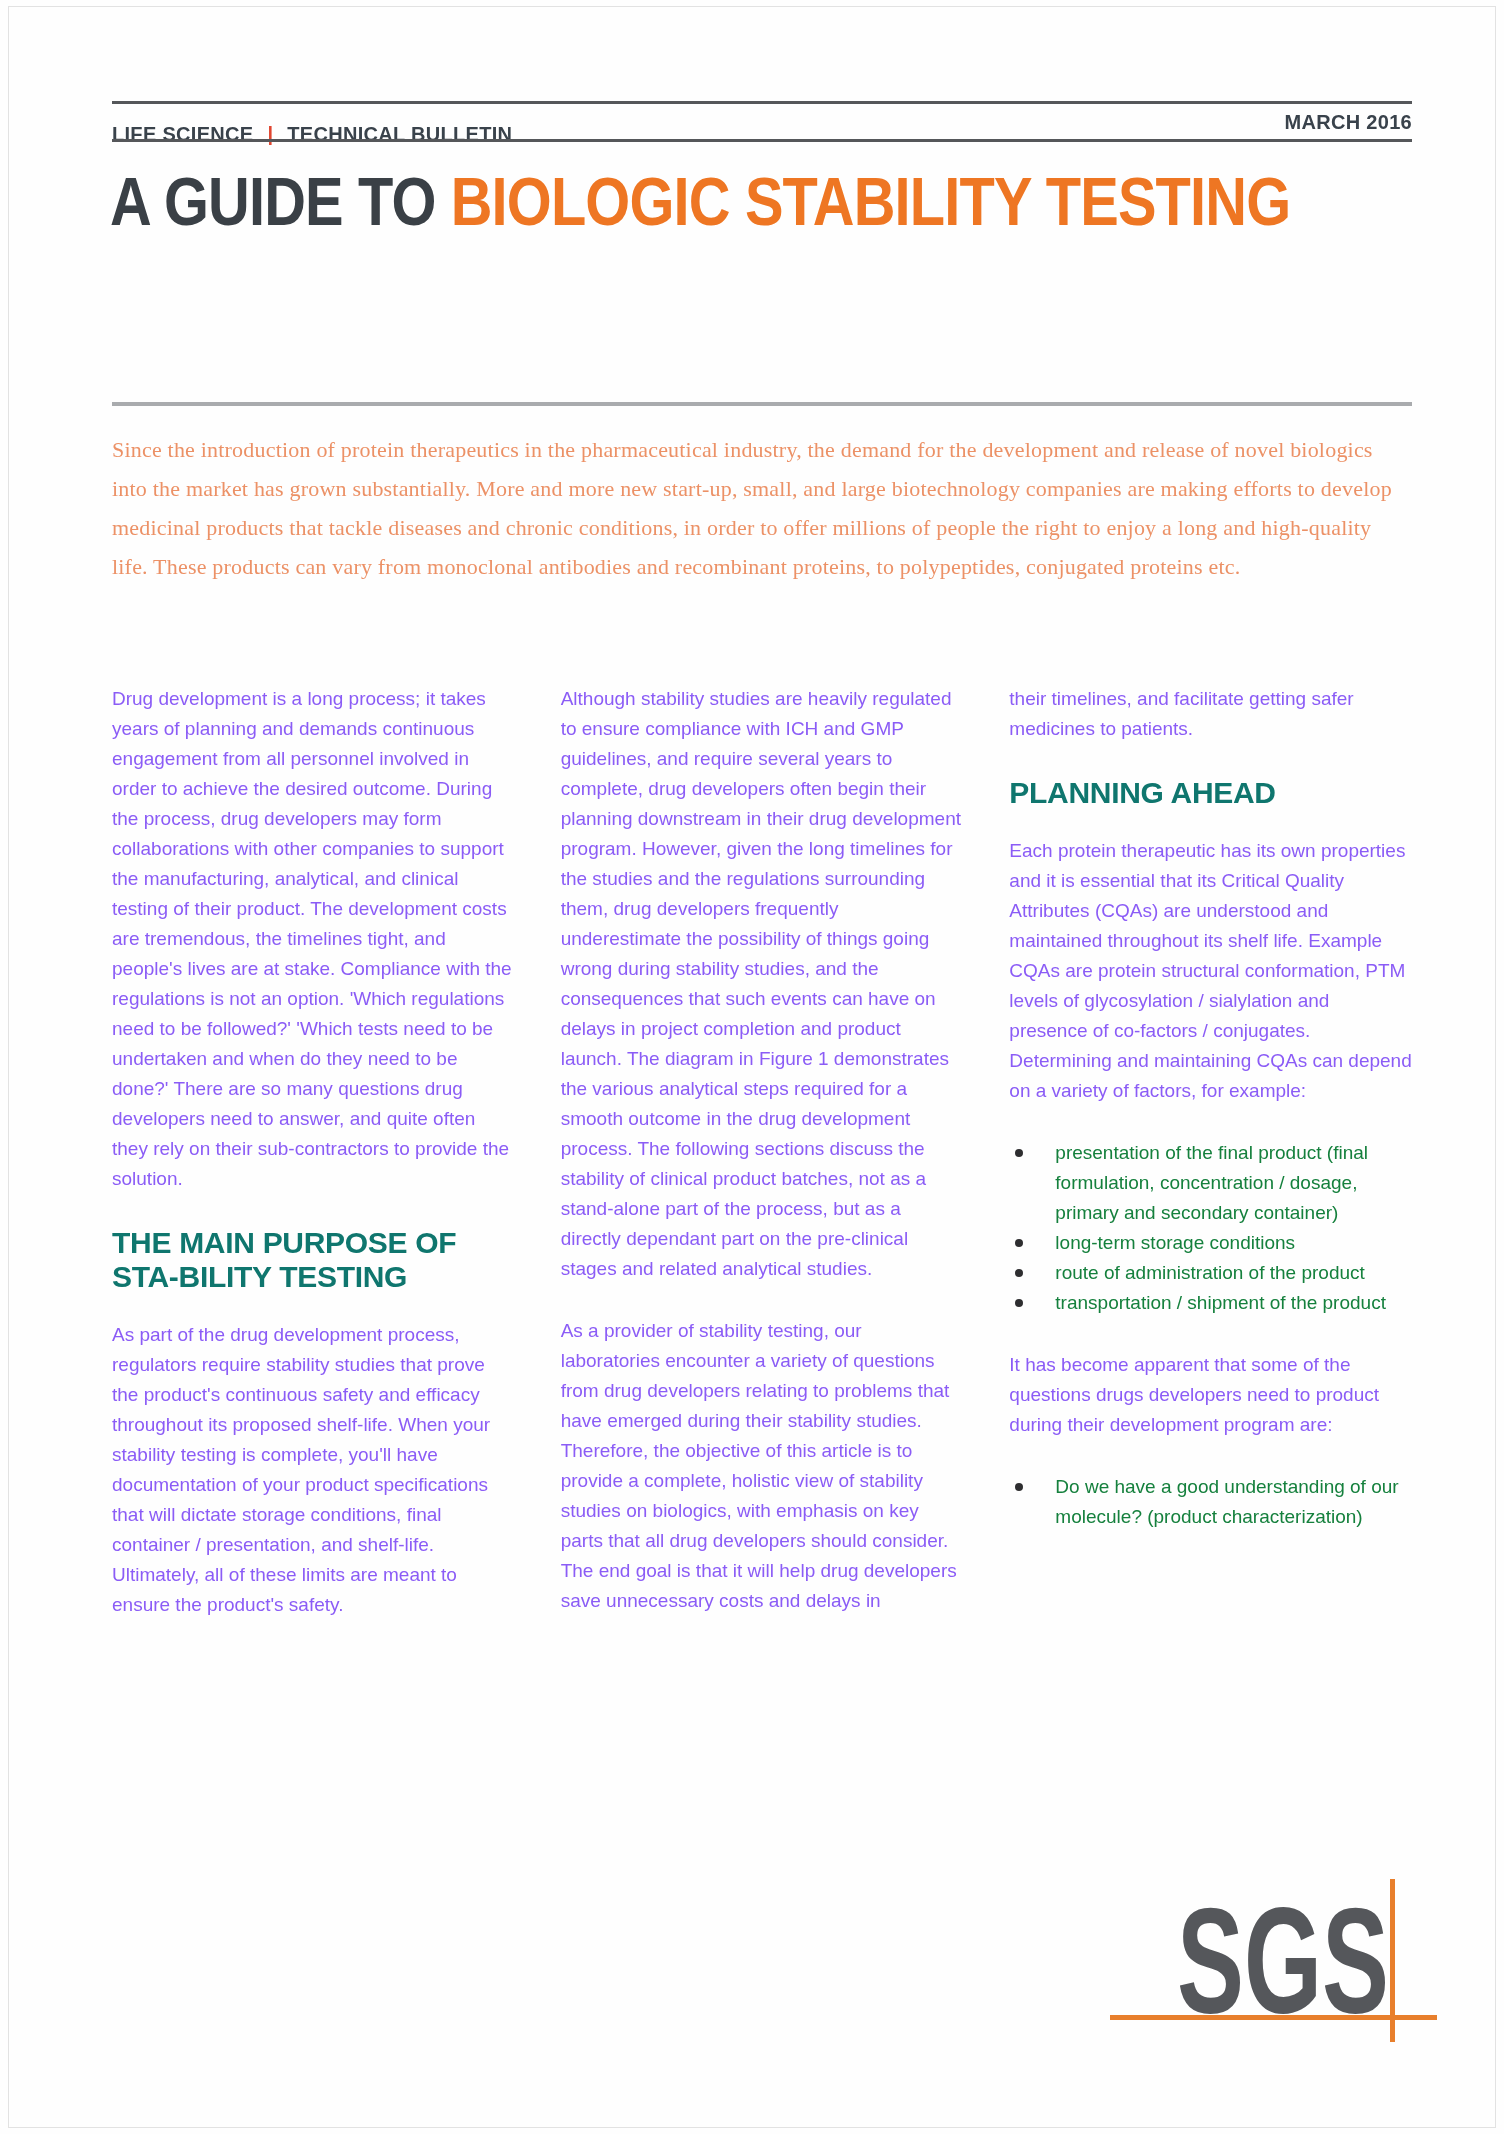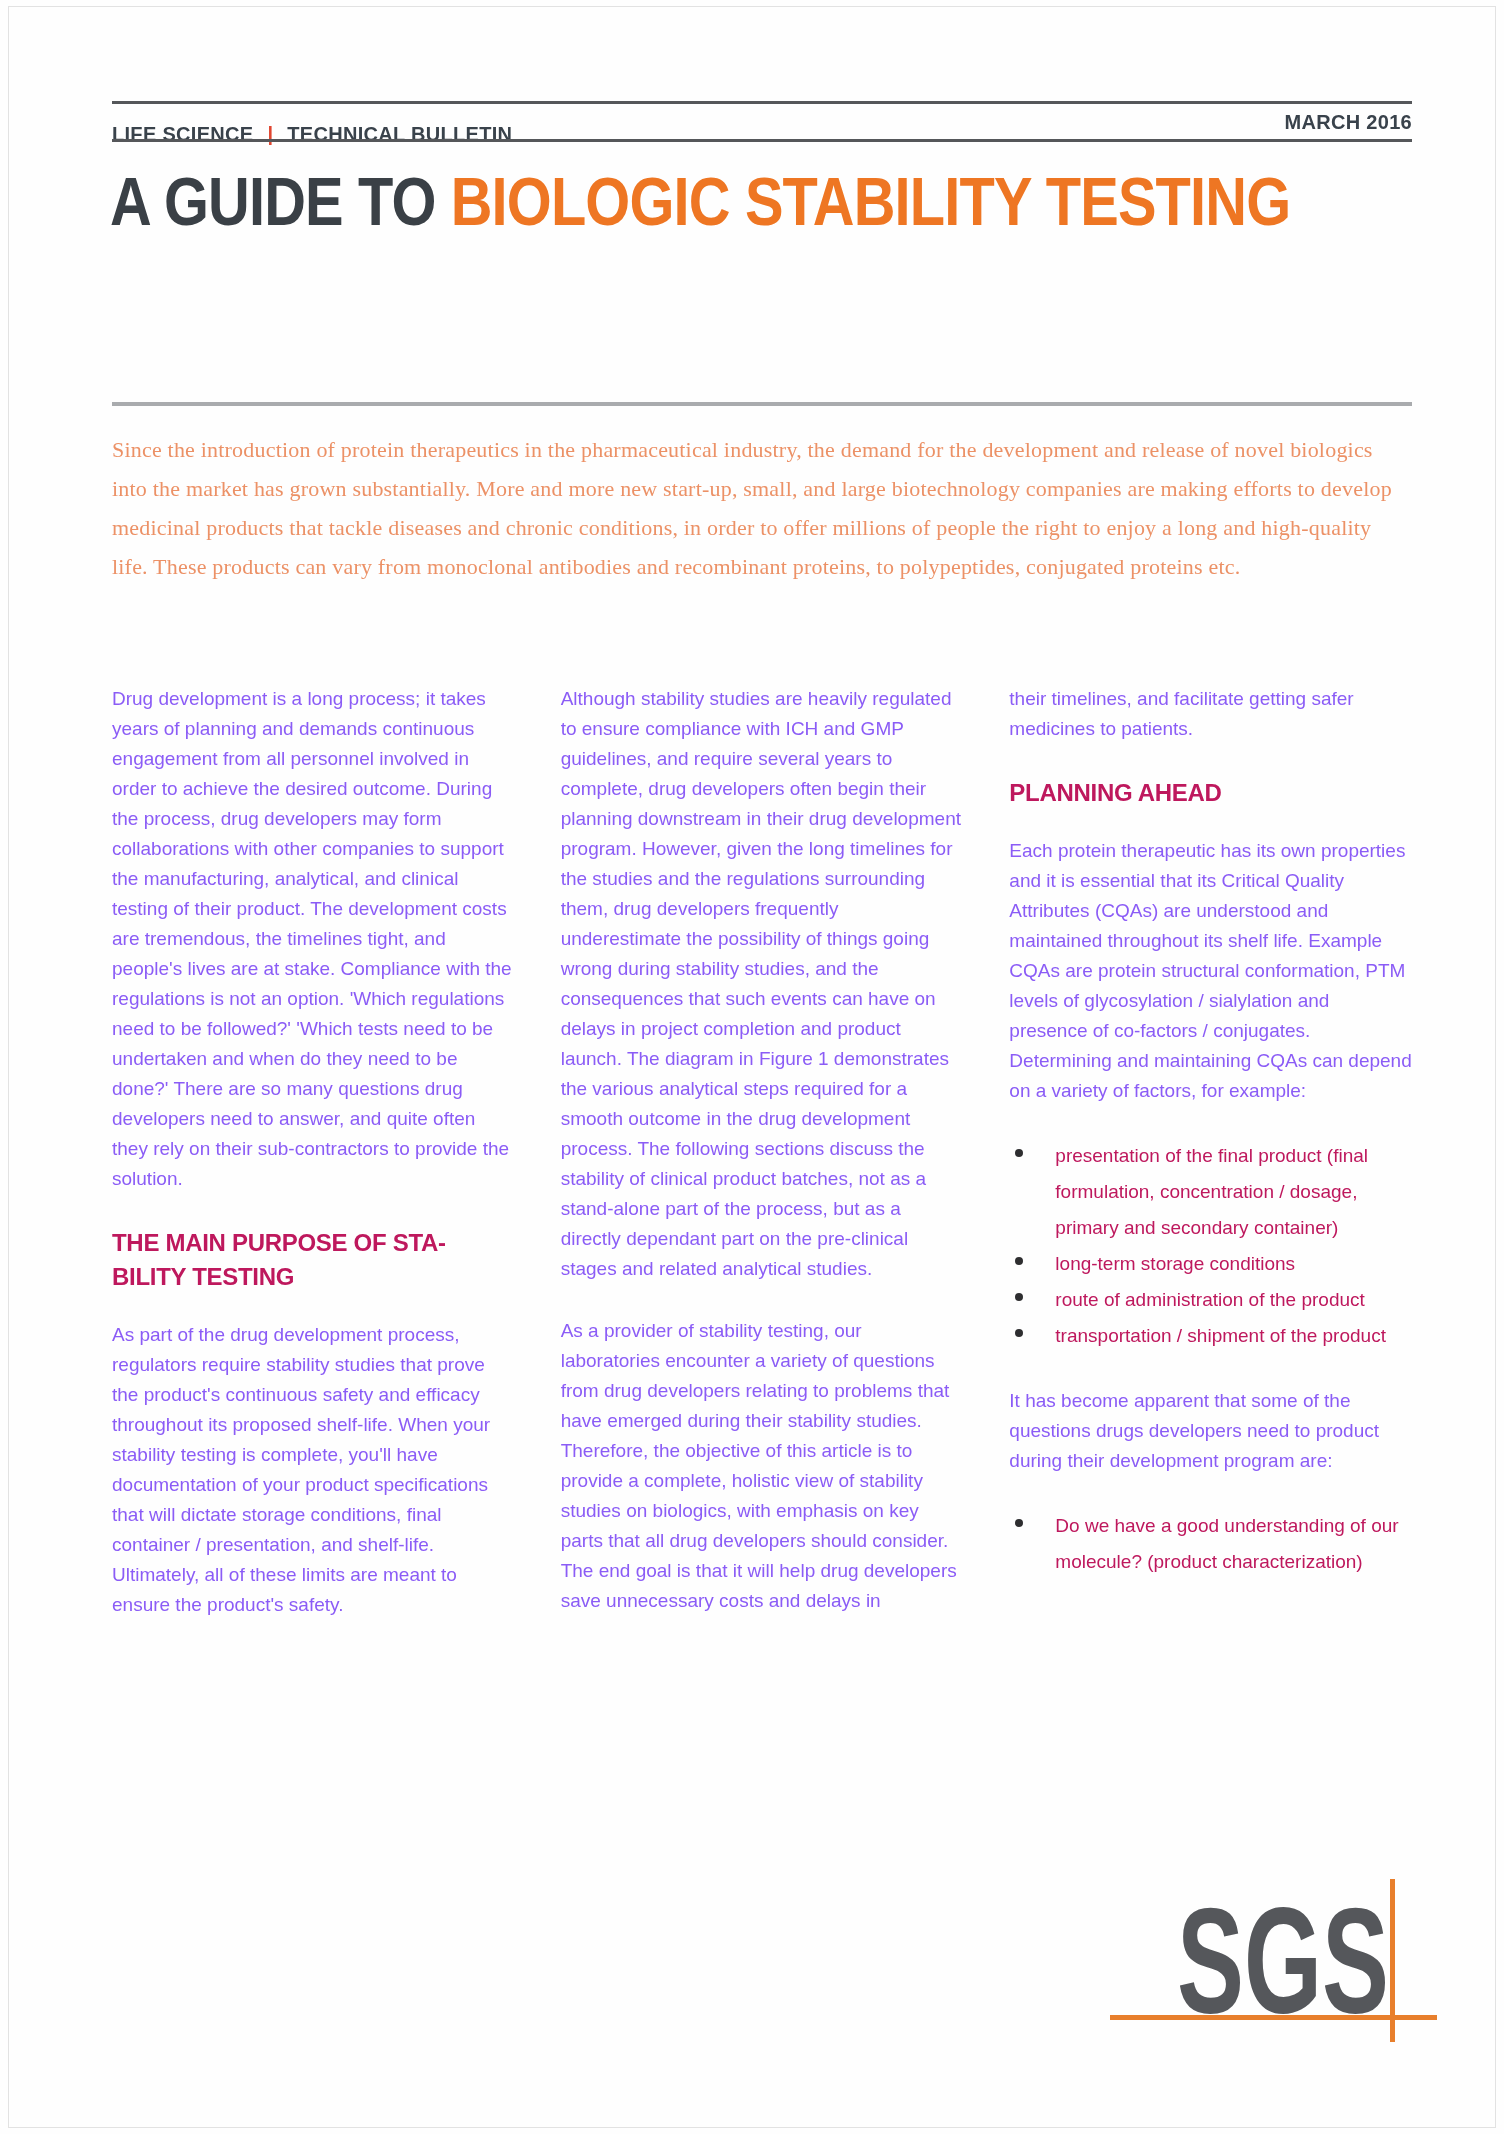--- a/index.html
+++ b/index.html
@@ -33,26 +33,26 @@
     position:absolute;left:112px;top:430px;width:1298px;margin:0;
     font-size:22px;line-height:39px;color:#ec9166;letter-spacing:.2px;font-family:Liberation Serif, serif;
   }
   .columns{
     position:absolute;left:112px;top:684px;width:1300px;
     display:flex;gap:46px;
   }
   .col{flex:1;min-width:0;}
   .col p{margin:0 0 32px 0;font-size:19px;line-height:30px;color:#8b5cf6;}
   .col h2{
-    margin:14px 0 26px 0;font-size:24px;line-height:34px;
-    font-weight:bold;color:#be185d;letter-spacing:-.3px;
+    margin:14px 0 26px 0;font-size:30px;line-height:34px;
+    font-weight:bold;color:#0f766e;letter-spacing:-.3px;
   }
   .col ul{list-style:none;margin:2px 0 32px 0;padding:0;}
   .col li{
-    position:relative;padding-left:46px;font-size:19px;line-height:36px;color:#be185d;
+    position:relative;padding-left:46px;font-size:19px;line-height:30px;color:#15803d;
   }
   .col li::before{
     content:"";position:absolute;left:6px;top:11px;width:8px;height:8px;
     border-radius:50%;background:#2e2e30;
   }
   .logo{position:absolute;left:1100px;top:1866px;width:350px;height:190px;}
 </style>
 </head>
 <body>
 

